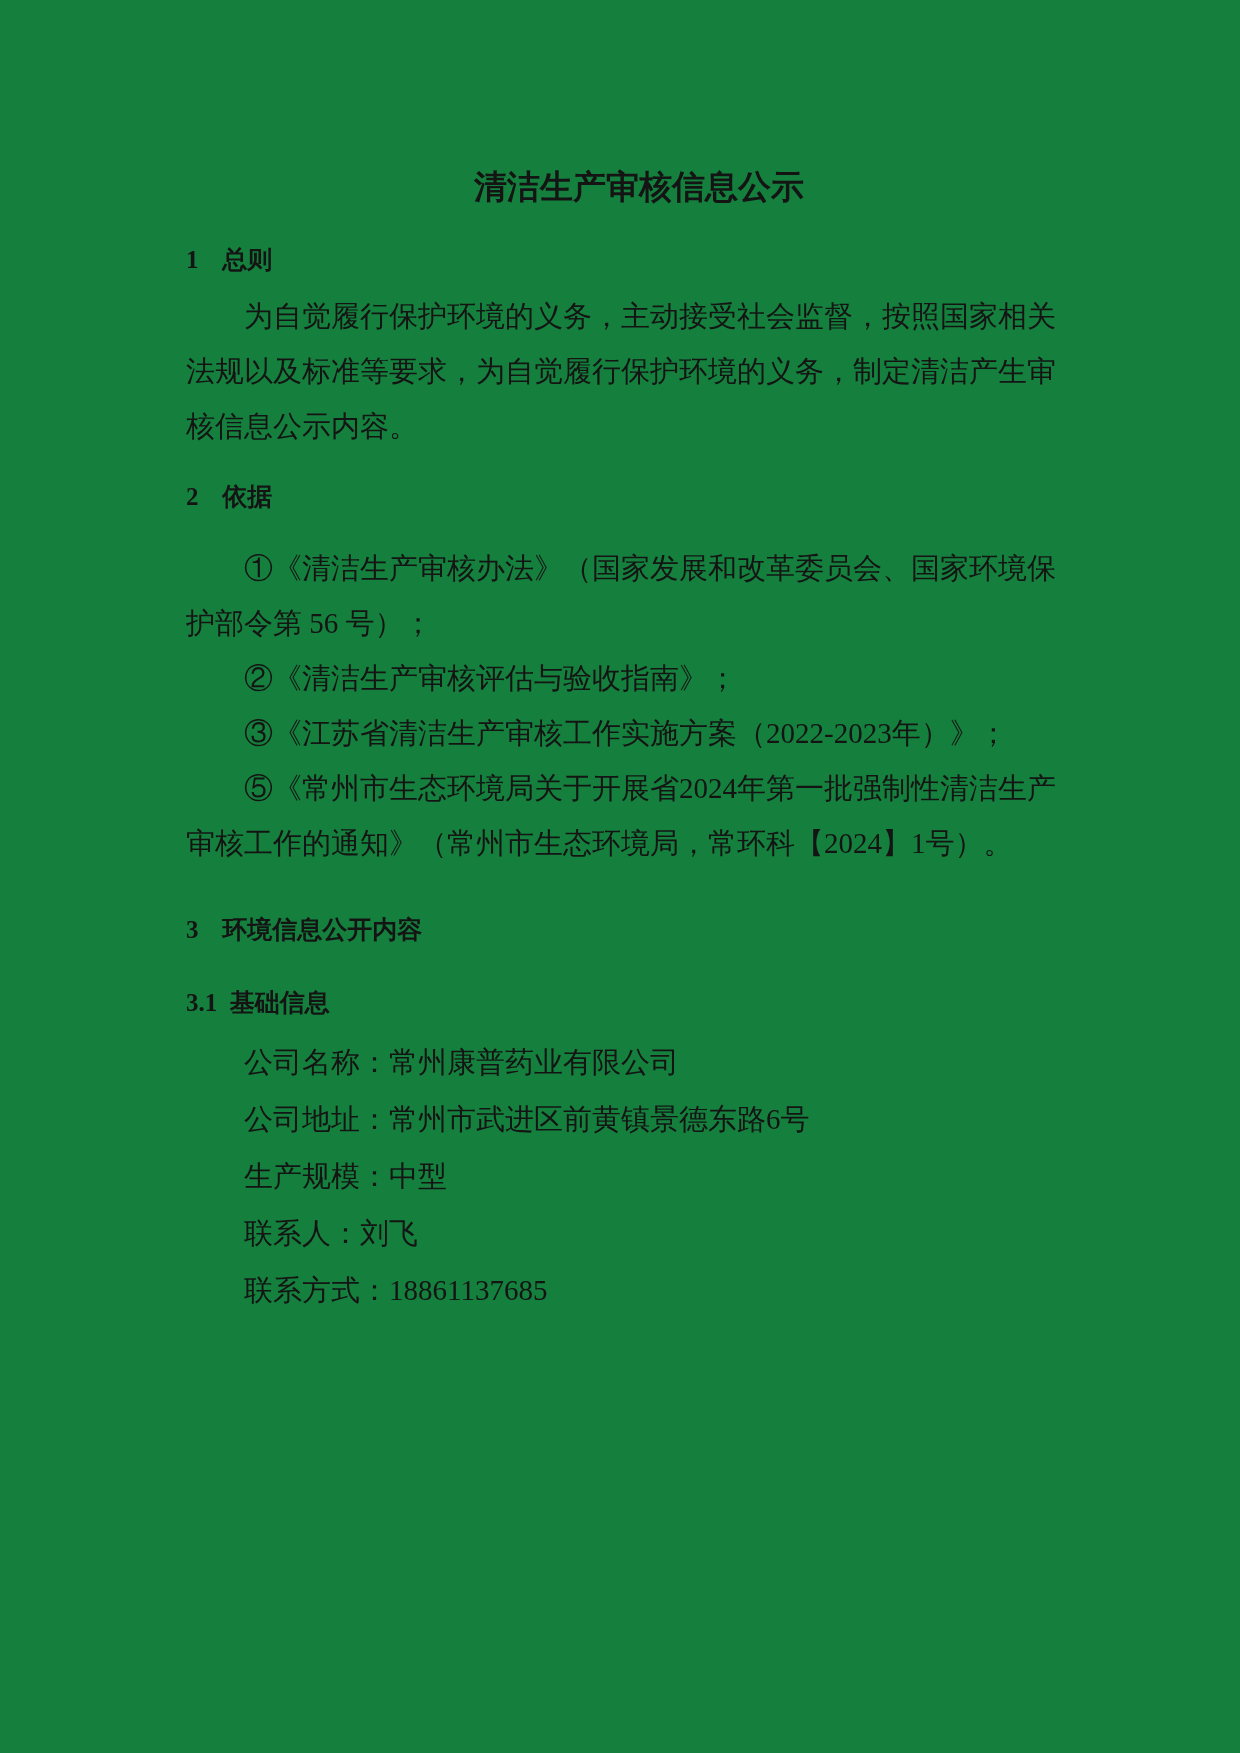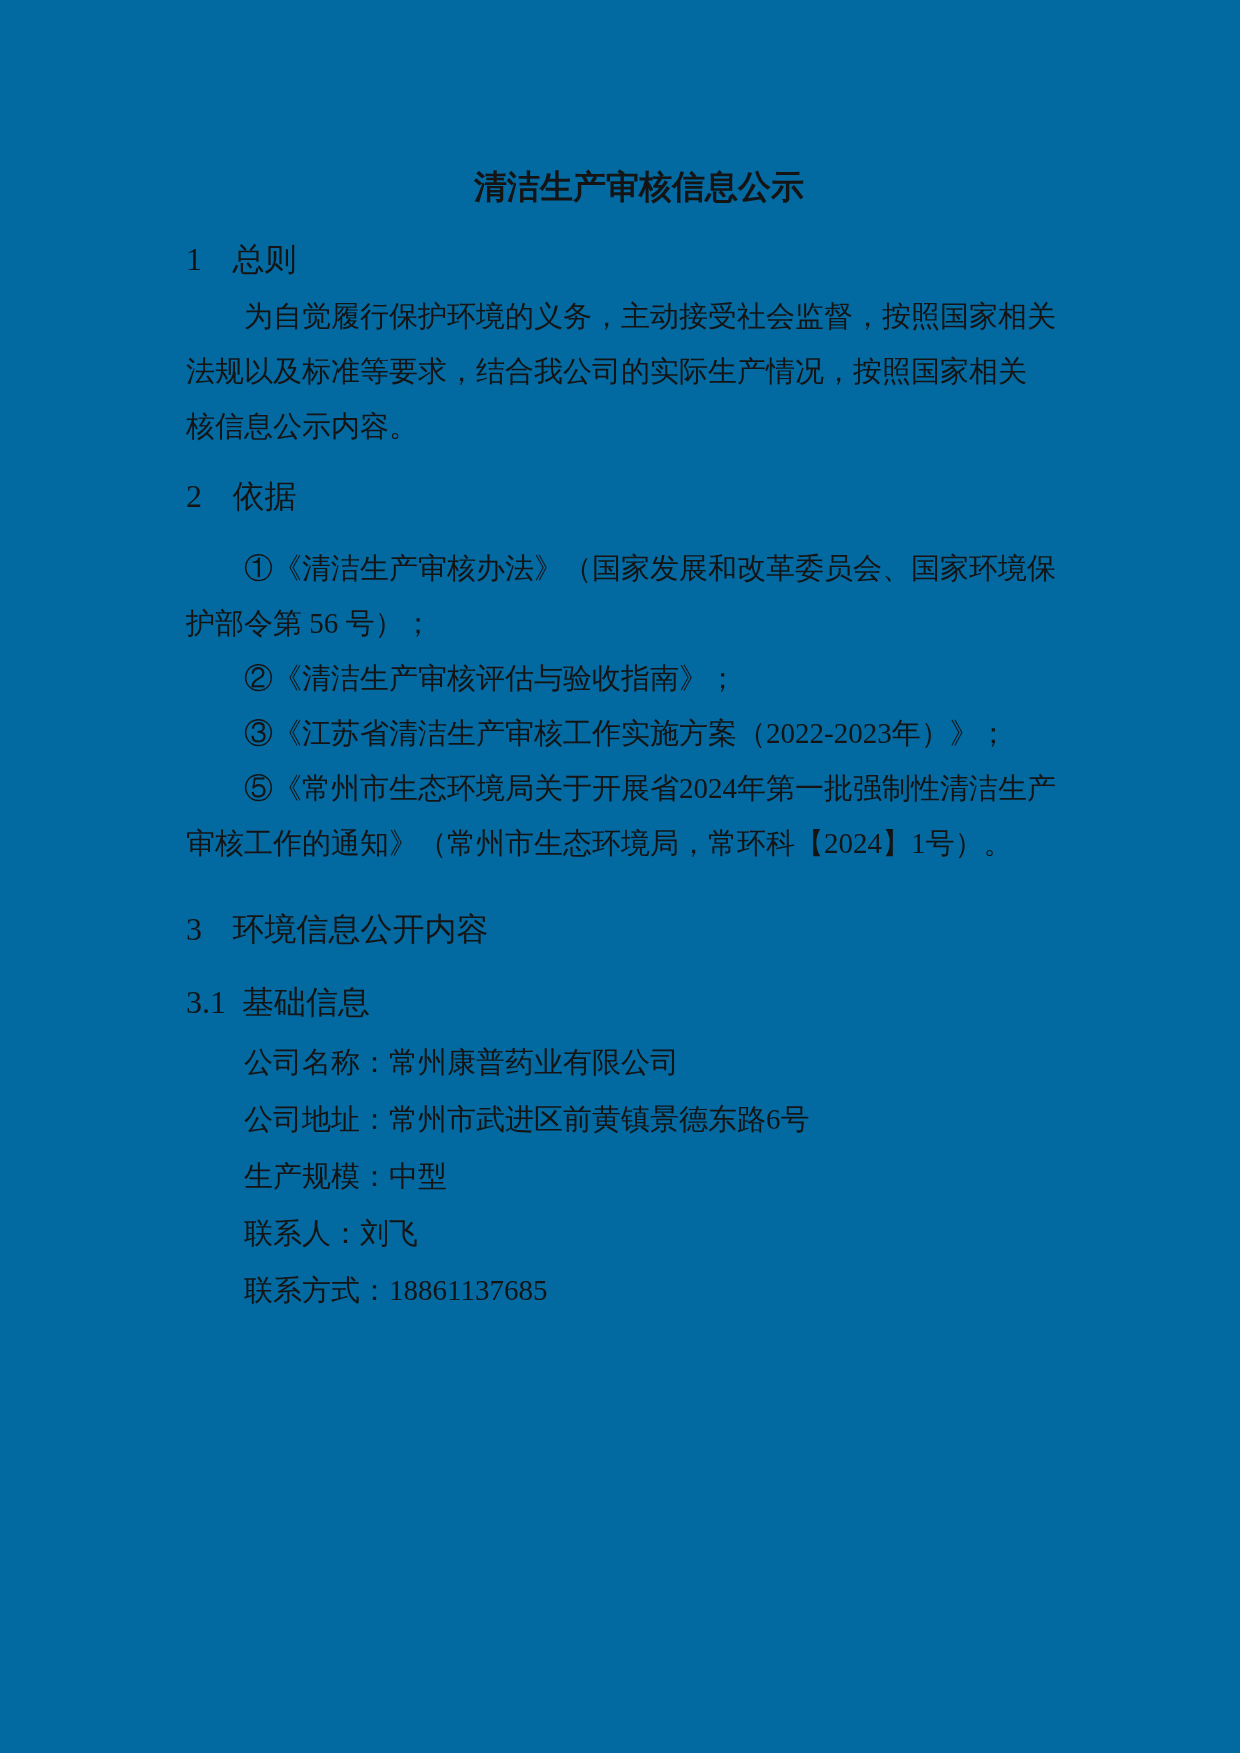--- a/index.html
+++ b/index.html
@@ -1,38 +1,38 @@
 <!DOCTYPE html>
 <html><head>
 <meta charset="utf-8">
 <style>
   * { margin: 0; padding: 0; box-sizing: border-box; }
   html, body { background: #ffffff; }
   .page {
     position: relative;
     width: 1240px;
     height: 1753px;
-    background: #0369a1;
+    background: #15803d;
     overflow: hidden;
     padding: 160px 184px 0 186px;
     font-family: "Liberation Serif", "DejaVu Serif", serif;
     font-size: 29px;
     color: #141414;
   }
   .doc-title {
     font-size: 33px;
     font-weight: 700;
     text-align: center;
     text-indent: 36px;
     line-height: 55px;
     white-space: nowrap;
   }
   .heading {
-    font-weight: 400;
-    font-size: 32px;
+    font-weight: 700;
+    font-size: 25px;
     line-height: 55px;
     white-space: nowrap;
   }
   .heading .num { display: inline-block; }
   .lvl1 .num { margin-right: 0.95em; }
   .lvl2 .num { margin-right: 0.5em; }
   .line {
     line-height: 55px;
     white-space: nowrap;
   }
@@ -51,21 +51,21 @@
 <body>
 
 <main class="page">
 
   <div class="doc-title">清洁生产审核信息公示</div>
 
   <div class="heading lvl1 h-1"><span class="num">1</span><span>总则</span></div>
 
   <div class="para p-intro">
     <div class="line indent">为自觉履行保护环境的义务，主动接受社会监督，按照国家相关</div>
-    <div class="line">法规以及标准等要求，结合我公司的实际生产情况，按照国家相关</div>
+    <div class="line">法规以及标准等要求，为自觉履行保护环境的义务，制定清洁产生审</div>
     <div class="line">核信息公示内容。</div>
   </div>
 
   <div class="heading lvl1 h-2"><span class="num">2</span><span>依据</span></div>
 
   <div class="para p-ref1">
     <div class="line indent">①《清洁生产审核办法》（国家发展和改革委员会、国家环境保</div>
     <div class="line">护部令第 56 号）；</div>
   </div>
 

